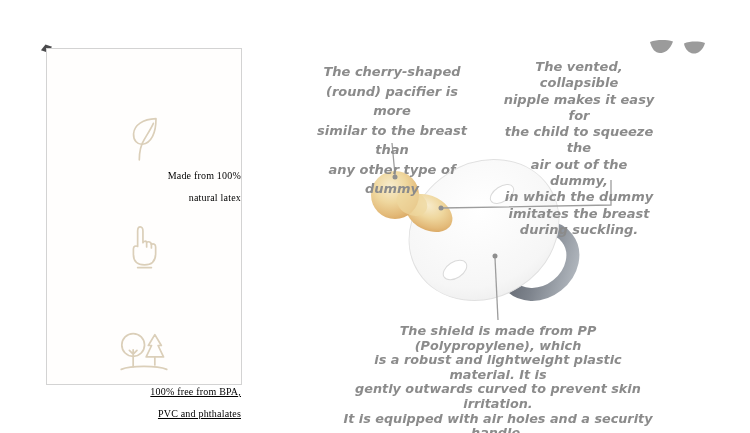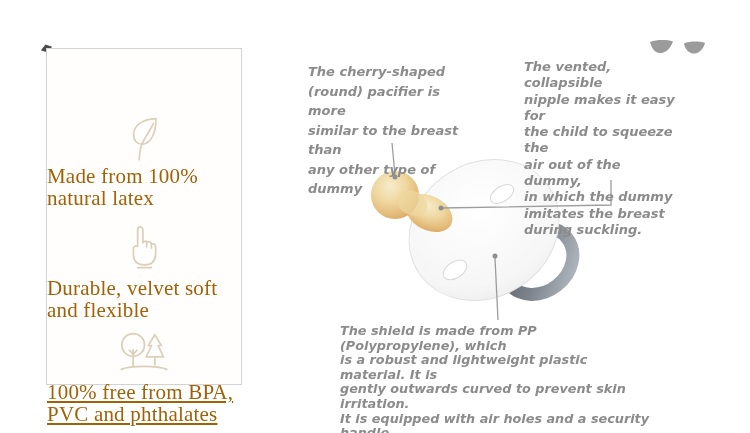--- a/index.html
+++ b/index.html
@@ -29,42 +29,42 @@
     transform: rotate(20deg) skewX(-18deg);
   }
   .feature-icon { position: absolute; left: 0; width: 100%; text-align: center; }
   .feature-icon svg { display: inline-block; }
   .icon-row-1 { top: 66px; }
   .icon-row-2 { top: 174px; }
   .icon-row-3 { top: 281px; }
   .feature-label {
     position: absolute;
     left: 0; width: 100%;
-    text-align: left;
+    text-align: right;
     font-family: "Liberation Serif", serif;
-    font-size: 21px;
+    font-size: 10px;
     line-height: 22px;
-    color: #a16207;
+    color: #000000;
     letter-spacing: 0.2px;
   }
   .label-row-1 { top: 116px; }
   .label-row-2 { top: 228px; }
   .label-row-3 { top: 332px; text-decoration: underline; }
 
   
   .annotation {
     position: absolute;
-    text-align: left;
+    text-align: center;
     font-family: "DejaVu Sans", sans-serif;
     font-style: italic;
     font-weight: 600;
     color: #8b8b8b;
   }
   .ann-cherry   { left: 308px; top: 62px;  width: 168px; font-size: 13px;   line-height: 19.5px; }
-  .ann-vented   { left: 524px; top: 59px;  width: 158px; font-size: 13px;   line-height: 16.3px; }
+  .ann-vented   { left: 500px; top: 59px;  width: 158px; font-size: 13px;   line-height: 16.3px; }
   .ann-shield   { left: 340px; top: 324px; width: 316px; font-size: 12.8px; line-height: 14.6px; }
 
   
   .illustration {
     position: absolute;
     left: 0; top: 0;
     width: 750px; height: 433px;
   }
 </style>
 </head>
@@ -85,21 +85,20 @@
     <div class="feature-label label-row-1">Made from 100%<br>natural latex</div>
 
     <div class="feature-icon icon-row-2">
       <svg width="36" height="50" viewBox="0 0 34 46" fill="none" stroke="#dbcfb9" stroke-width="1.6" stroke-linecap="round" stroke-linejoin="round">
         <path d="M16 18 L16 7 C16 4.5 15 3 13.5 3 C12 3 11 4.5 11 7 L11 21.5 C9 20.5 7 21.5 7 24 L7 29 C7 35 10.5 39 17.5 39 C24.5 39 28 35 28 28 L28 22 C28 19.5 26 18.5 24 19.5 C23.5 17.5 21.5 16.5 19.5 17.5 C18.7 16 17 16.5 16 18 Z"></path>
         <path d="M19.5 17.5 L19.5 22"></path>
         <path d="M24 19.5 L24 23"></path>
         <path d="M11 41.5 L24 41.5"></path>
       </svg>
     </div>
-    <div class="feature-label label-row-2">Durable, velvet soft<br>and flexible</div>
 
     <div class="feature-icon icon-row-3">
       <svg width="52" height="44" viewBox="0 0 48 40" fill="none" stroke="#dbcfb9" stroke-width="1.6" stroke-linecap="round" stroke-linejoin="round">
         <circle cx="14" cy="13.5" r="10.5"></circle>
         <path d="M14 33.5 L14 18 M14 22 L10.5 18.5 M14 22 L17.5 18.5"></path>
         <path d="M34 4 L28 14 L31 14 L26 24.5 L42 24.5 L37 14 L40 14 Z"></path>
         <path d="M34 24.5 L34 32"></path>
         <path d="M3 36 C12 32.5 36 32.5 45 36"></path>
       </svg>
     </div>

